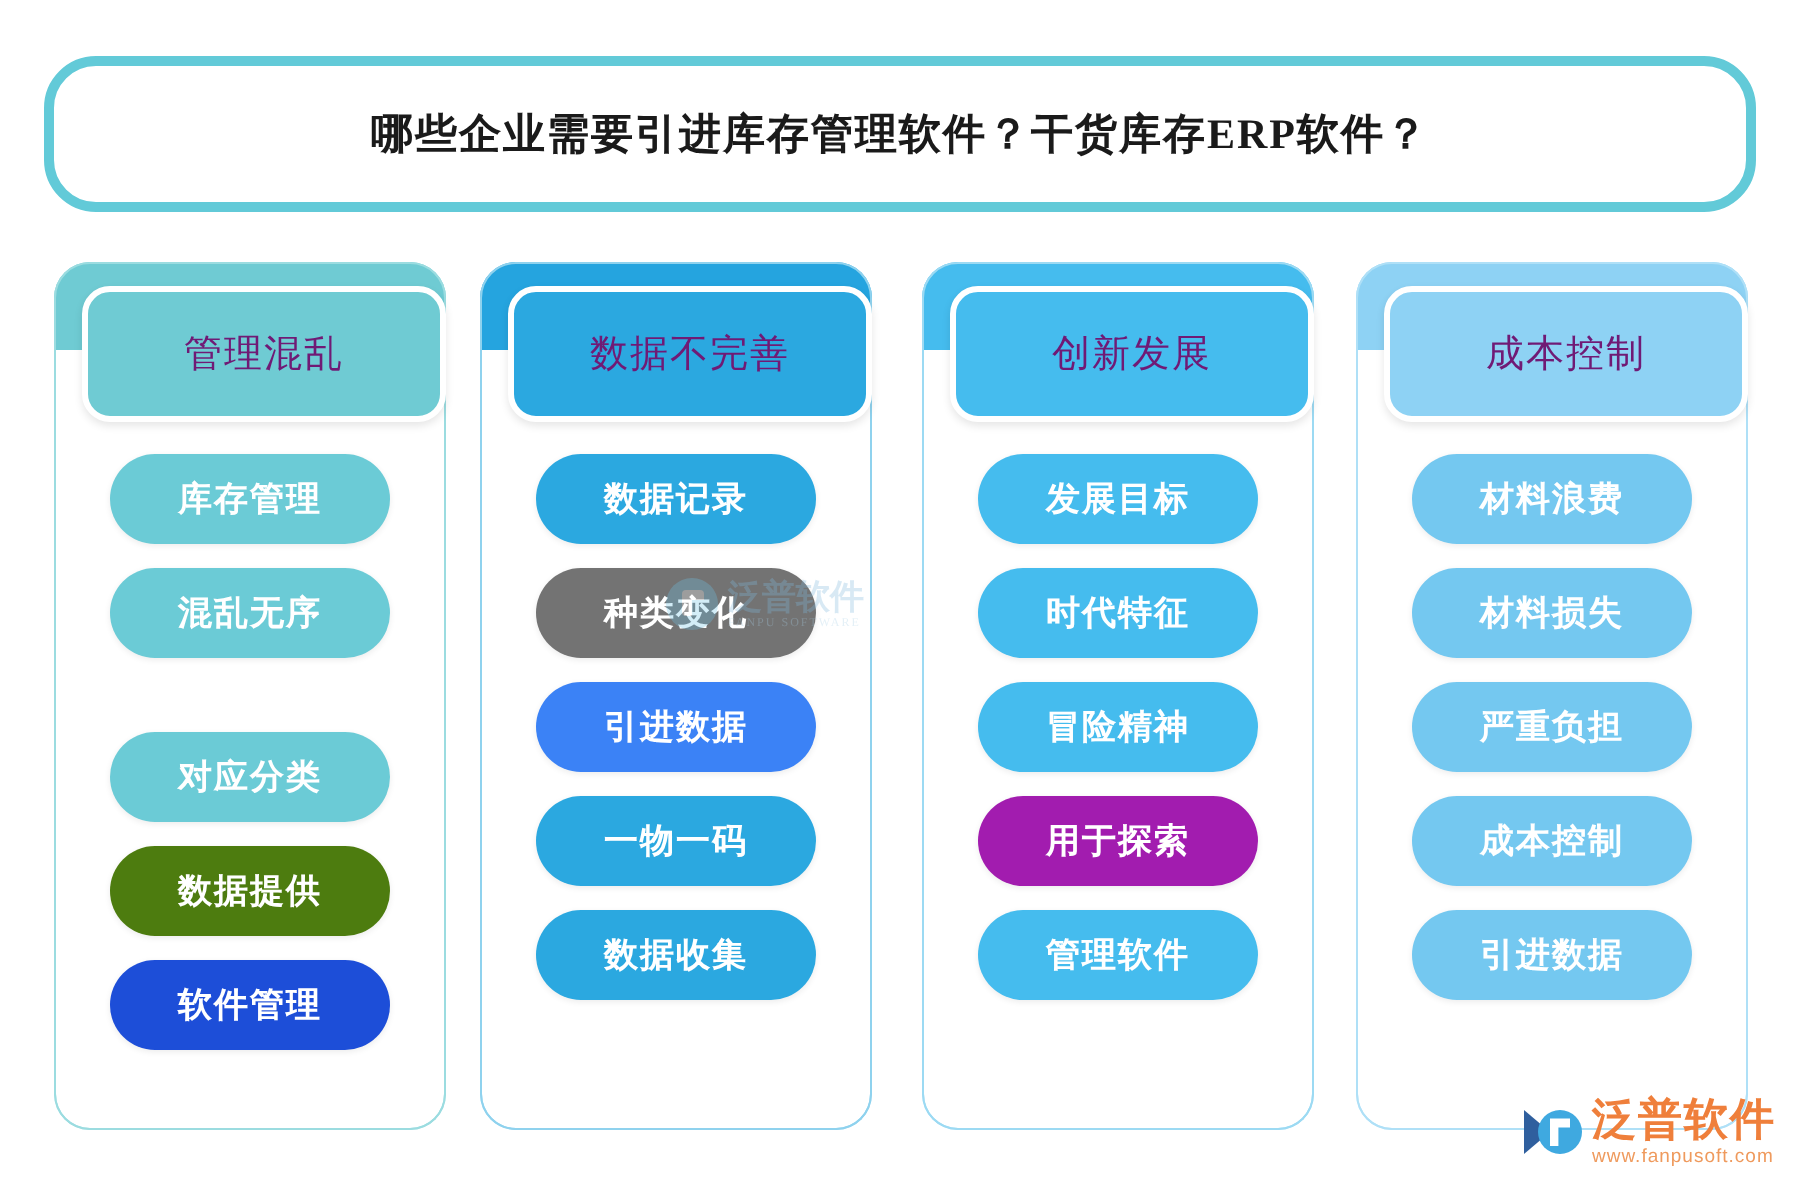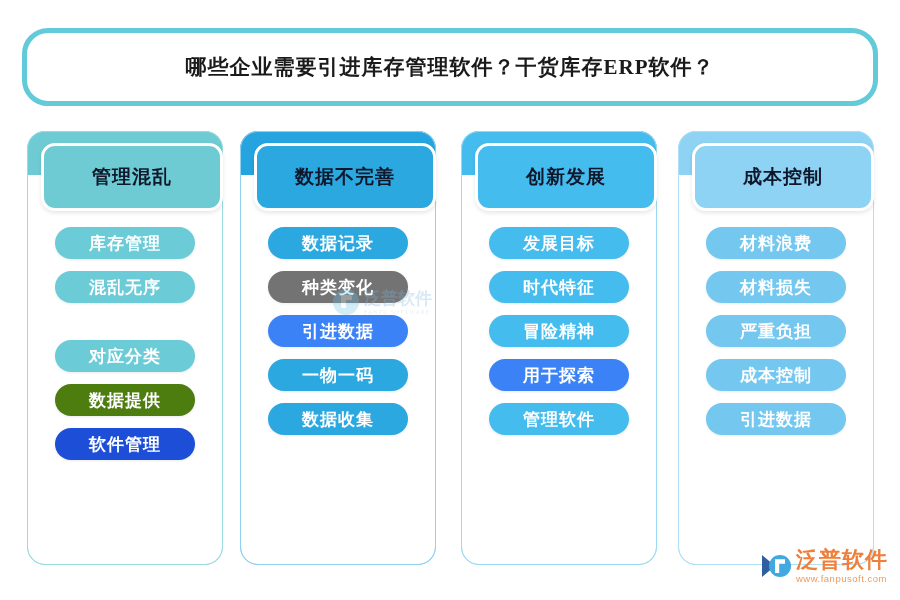--- a/index.html
+++ b/index.html
@@ -86,36 +86,36 @@
     left:14px;top:12px;
     width:182px;height:68px;
     box-sizing:border-box;
     border:3px solid #ffffff;
     border-radius:14px;
     display:flex;align-items:center;justify-content:center;
     box-shadow:0 2px 4px rgba(0,0,0,.10);
   }
   .col-header span{
     font-size:19px;
-    font-weight:bold;
-    color:#0f172a;
+    font-weight:normal;
+    color:#701a75;
     letter-spacing:1px;
     white-space:nowrap;
   }
 
   
   .items{
     position:absolute;
     left:0;top:96px;
     width:196px;
   }
   .pill{
     position:relative;
     margin:0 auto 12px auto;
-    width:140px;height:32px;
+    width:140px;height:45px;
     border-radius:23px;
     display:flex;align-items:center;justify-content:center;
     box-shadow:0 1px 3px rgba(0,0,0,.08);
   }
   .pill span{
     font-size:17px;
     font-weight:bold;
     color:#ffffff;
     letter-spacing:1px;
     white-space:nowrap;
@@ -266,21 +266,21 @@
       <div class="items">
         <div class="pill" style="background: rgb(69, 188, 238);">
             <span>发展目标</span>
           </div>
         <div class="pill" style="background: rgb(69, 188, 238);">
             <span>时代特征</span>
           </div>
         <div class="pill" style="background: rgb(69, 188, 238);">
             <span>冒险精神</span>
           </div>
-        <div class="pill" style="background: #3b82f6;">
+        <div class="pill" style="background: #a21caf;">
             <span>用于探索</span>
           </div>
         <div class="pill" style="background: rgb(69, 188, 238);">
             <span>管理软件</span>
           </div>
       </div>
     </div>
 
     <div class="col c3">
       <div class="card-outer">

